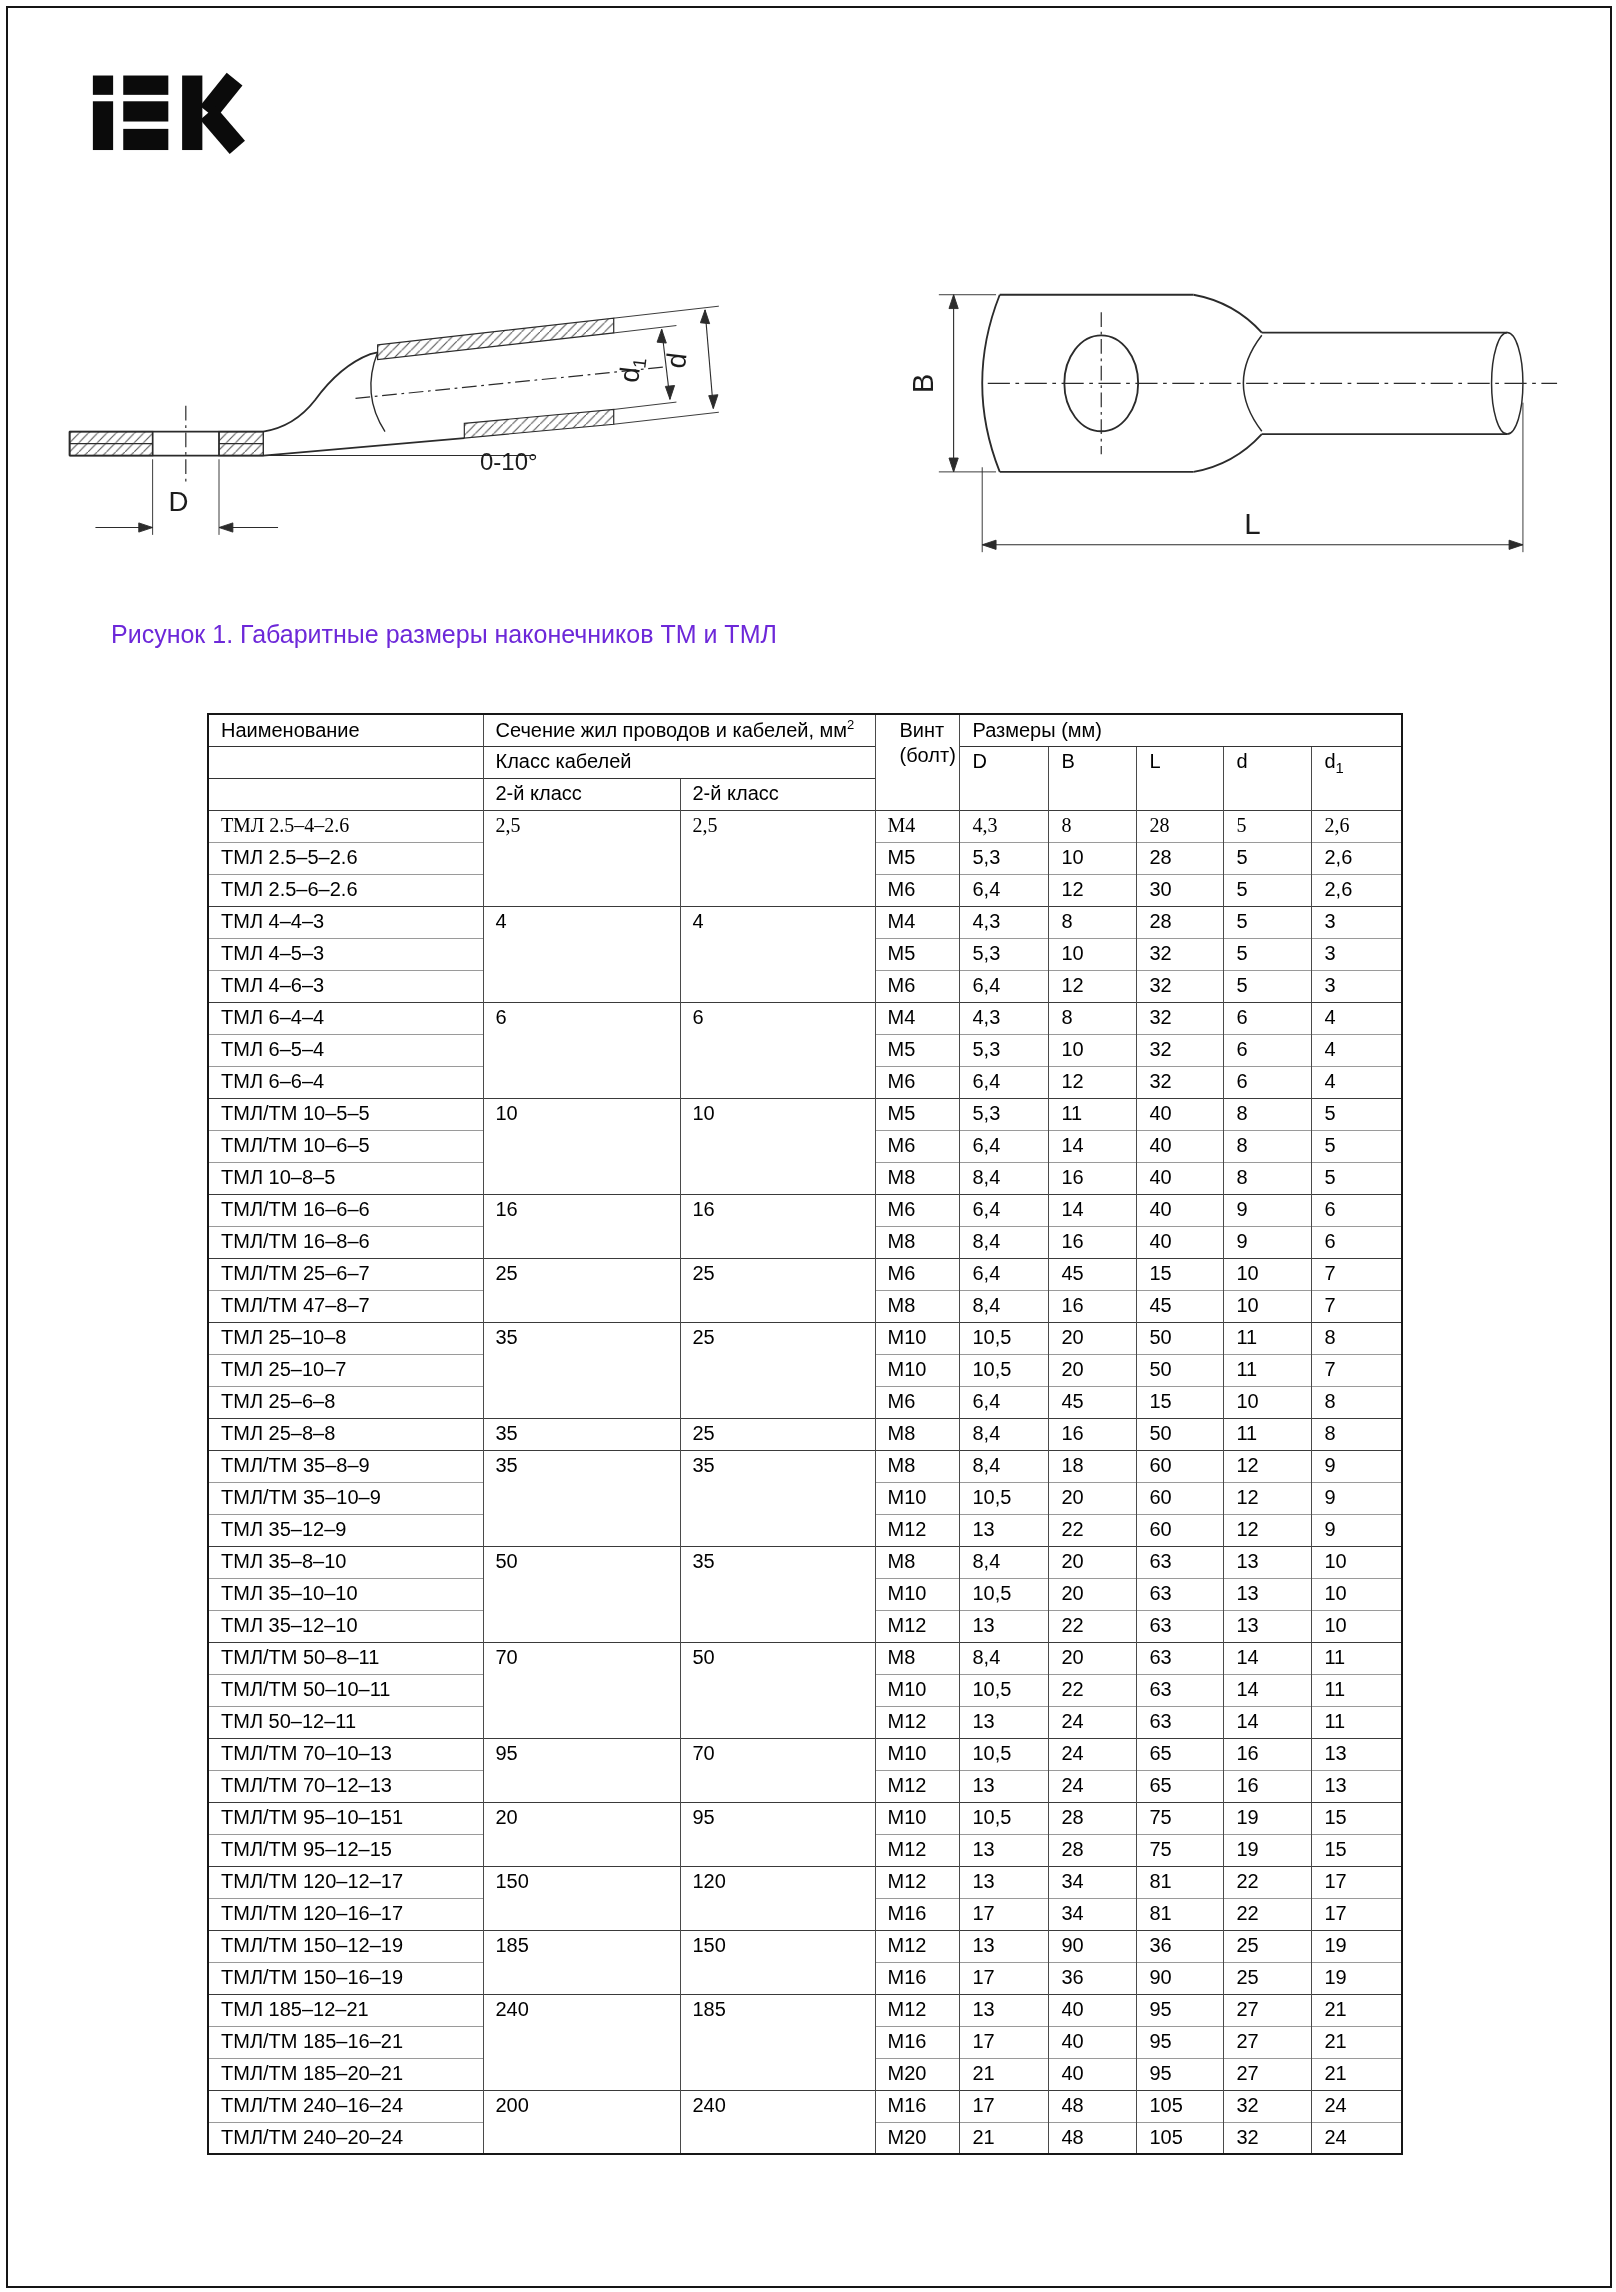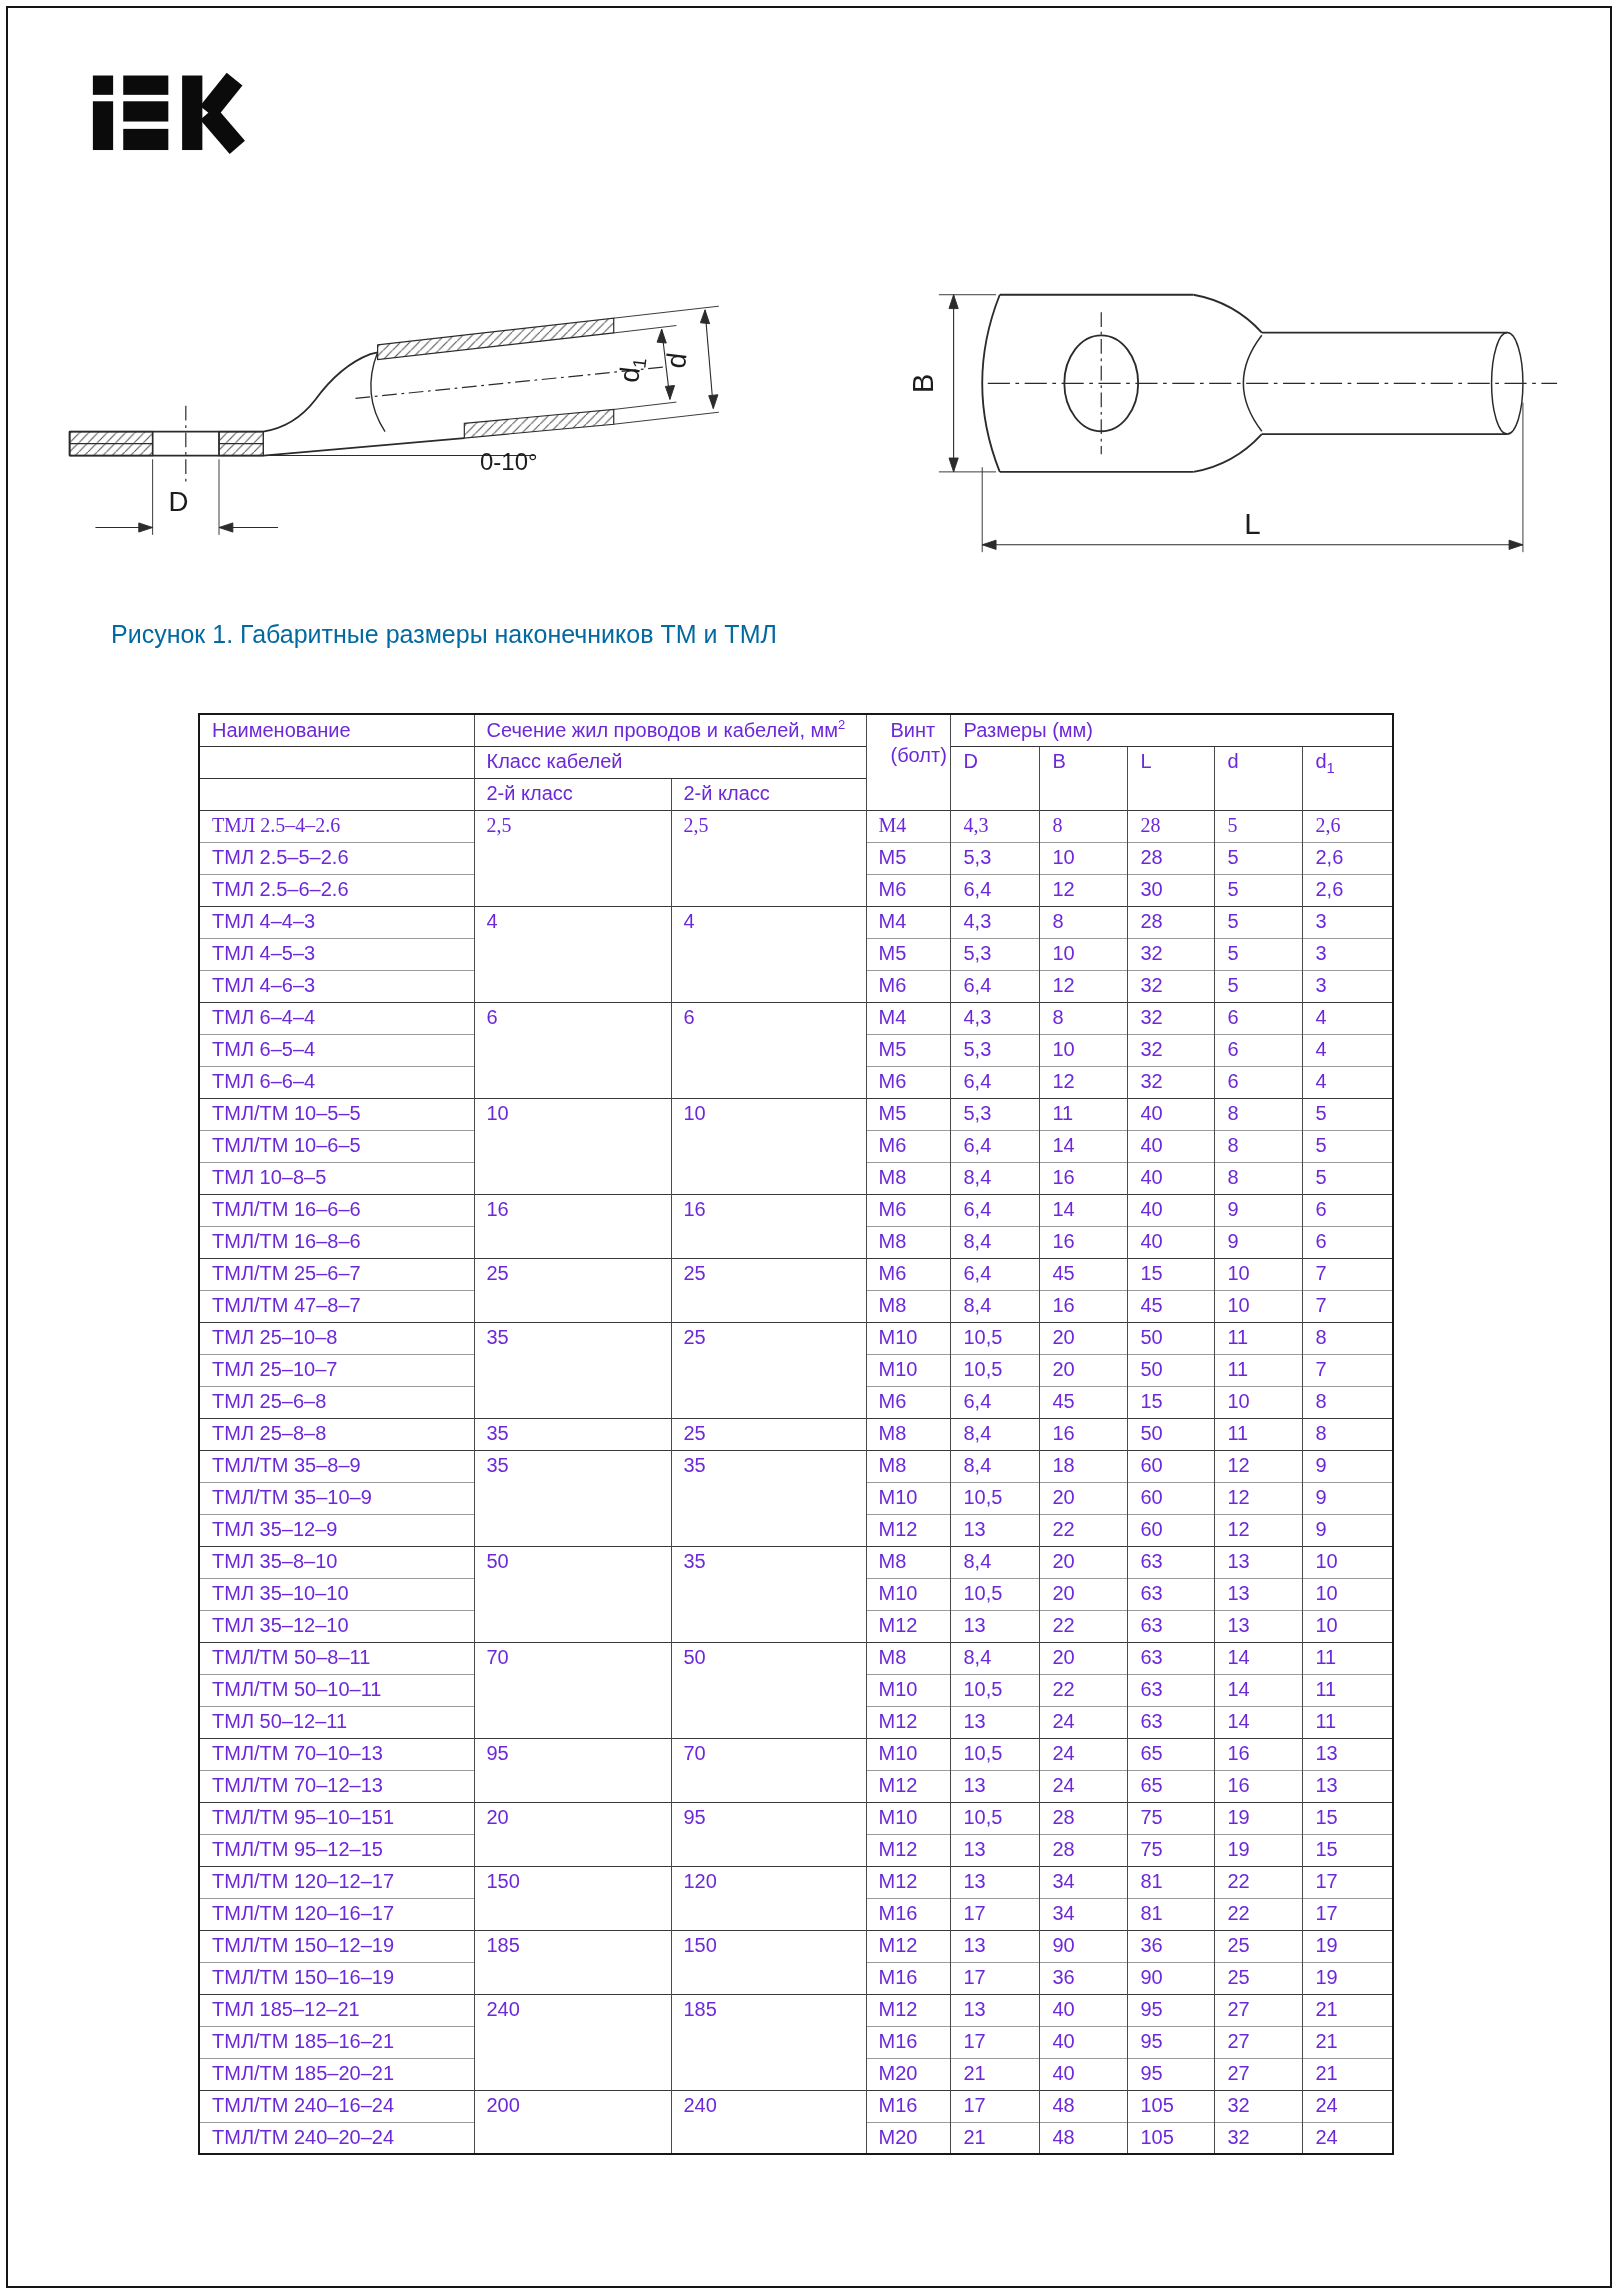--- a/index.html
+++ b/index.html
@@ -3,23 +3,23 @@
 <meta charset="utf-8">
 <style>
   html,body{margin:0;padding:0;}
   body{width:1617px;height:2293px;background:#ffffff;position:relative;
        font-family:"Liberation Sans", sans-serif;color:#141414;}
   .frame{position:absolute;inset:5.5px;border:2.8px solid #151515;pointer-events:none;}
   .logo{position:absolute;left:89px;top:70px;}
   .drawing{position:absolute;}
   #side-view{left:60px;top:166px;}
   #top-view{left:900px;top:172px;}
-  .caption{position:absolute;left:111px;top:620px;font-size:25px;color:#0369a1;}
-  table.dims{position:absolute;left:198px;top:713px;border-collapse:collapse;
-             table-layout:fixed;font-size:20px;color:#6d28d9;border:2.8px solid #161616;}
+  .caption{position:absolute;left:111px;top:620px;font-size:25px;color:#6d28d9;}
+  table.dims{position:absolute;left:207px;top:713px;border-collapse:collapse;
+             table-layout:fixed;font-size:20px;color:#000000;border:2.8px solid #161616;}
   table.dims th, table.dims td{
       font-weight:normal;text-align:left;vertical-align:top;
       height:32px;box-sizing:border-box;padding:2.8px 3.7px 0 12px;line-height:25px;
       border-left:0.9px solid #4a4a4a;border-top:0.9px solid #9a9a9a;}
   table.dims thead th{border-top:1.8px solid #333;}
   table.dims tbody tr:first-child td{border-top:1.8px solid #333;font-family:Liberation Serif, serif;}
   table.dims tbody tr.gstart td{border-top:1.8px solid #3a3a3a;}
   th sup{font-size:13px;line-height:0;}
   .sub{font-size:14.8px;vertical-align:-4.6px;}
   .h-screw div{line-height:25px;margin-left:12px;}

